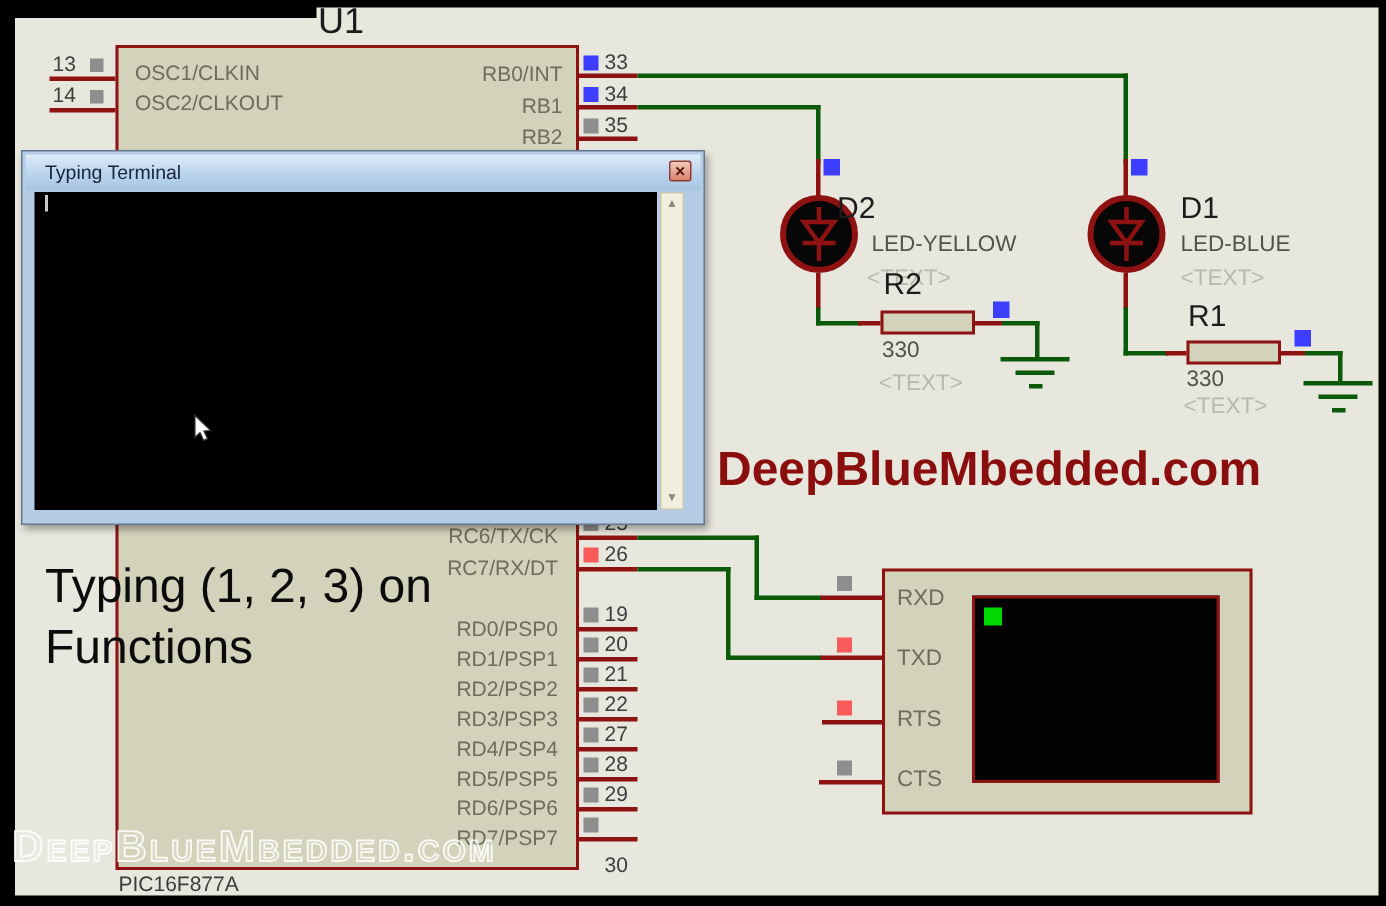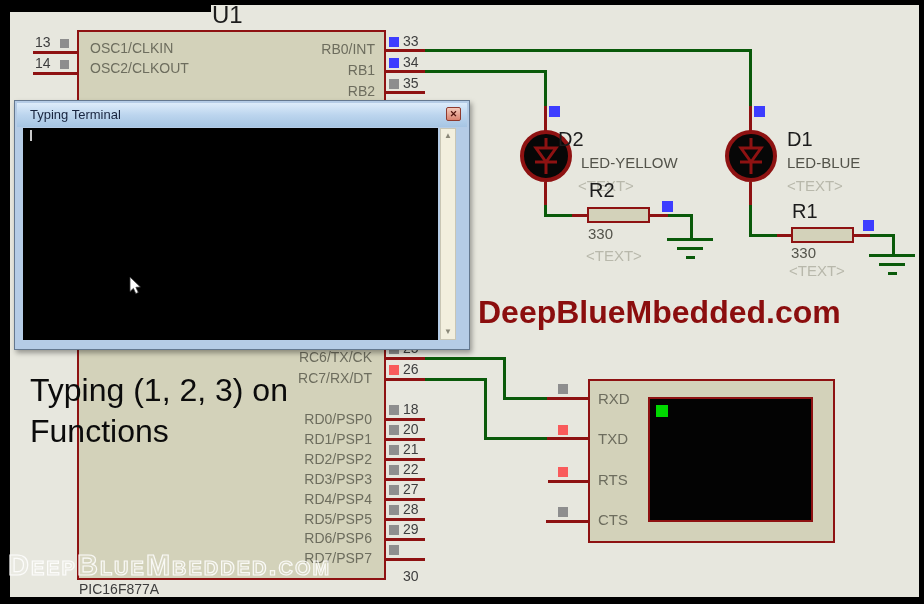--- a/index.html
+++ b/index.html
@@ -172,21 +172,21 @@
   <div class="wire" style="left:503px;top:397px;width:45px;height:3px"></div>
 
   <div class="sq red" style="left:389px;top:365px"></div>
   <div class="pin-num" style="left:403px;top:362px">26</div>
   <div class="stub" style="left:386px;top:378px;width:39px;height:3px"></div>
   <div class="wire" style="left:425px;top:378px;width:62px;height:3px"></div>
   <div class="wire" style="left:484px;top:378px;width:3px;height:62px"></div>
   <div class="wire" style="left:484px;top:437px;width:64px;height:3px"></div>
 
   <div class="sq gray" style="left:389px;top:405px"></div>
-  <div class="pin-num" style="left:403px;top:402px">18</div>
+  <div class="pin-num" style="left:403px;top:402px">19</div>
   <div class="stub" style="left:386px;top:418px;width:39px;height:3px"></div>
   <div class="pin-label r" style="left:270px;top:412px;width:102px">RD0/PSP0</div>
 
   <div class="sq gray" style="left:389px;top:425px"></div>
   <div class="pin-num" style="left:403px;top:422px">20</div>
   <div class="stub" style="left:386px;top:438px;width:39px;height:3px"></div>
   <div class="pin-label r" style="left:270px;top:432px;width:102px">RD1/PSP1</div>
 
   <div class="sq gray" style="left:389px;top:445px"></div>
   <div class="pin-num" style="left:403px;top:442px">21</div>

